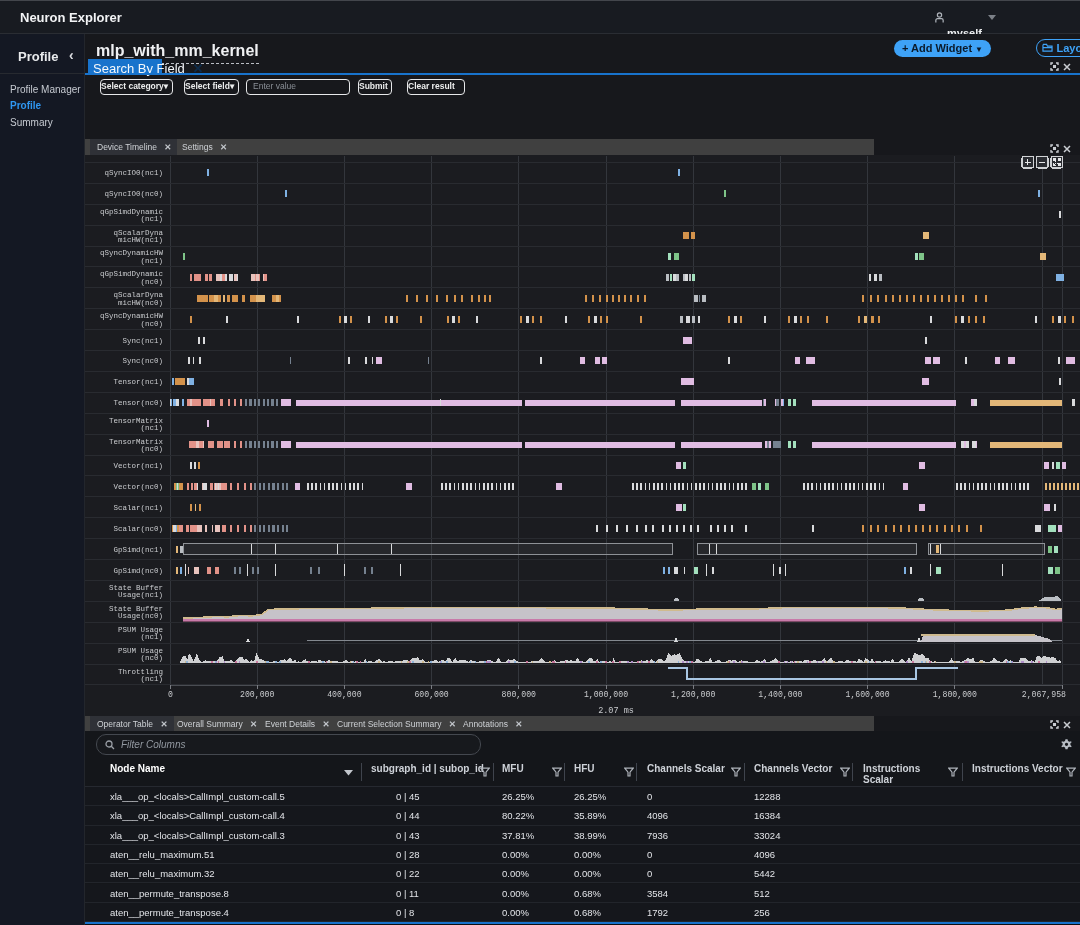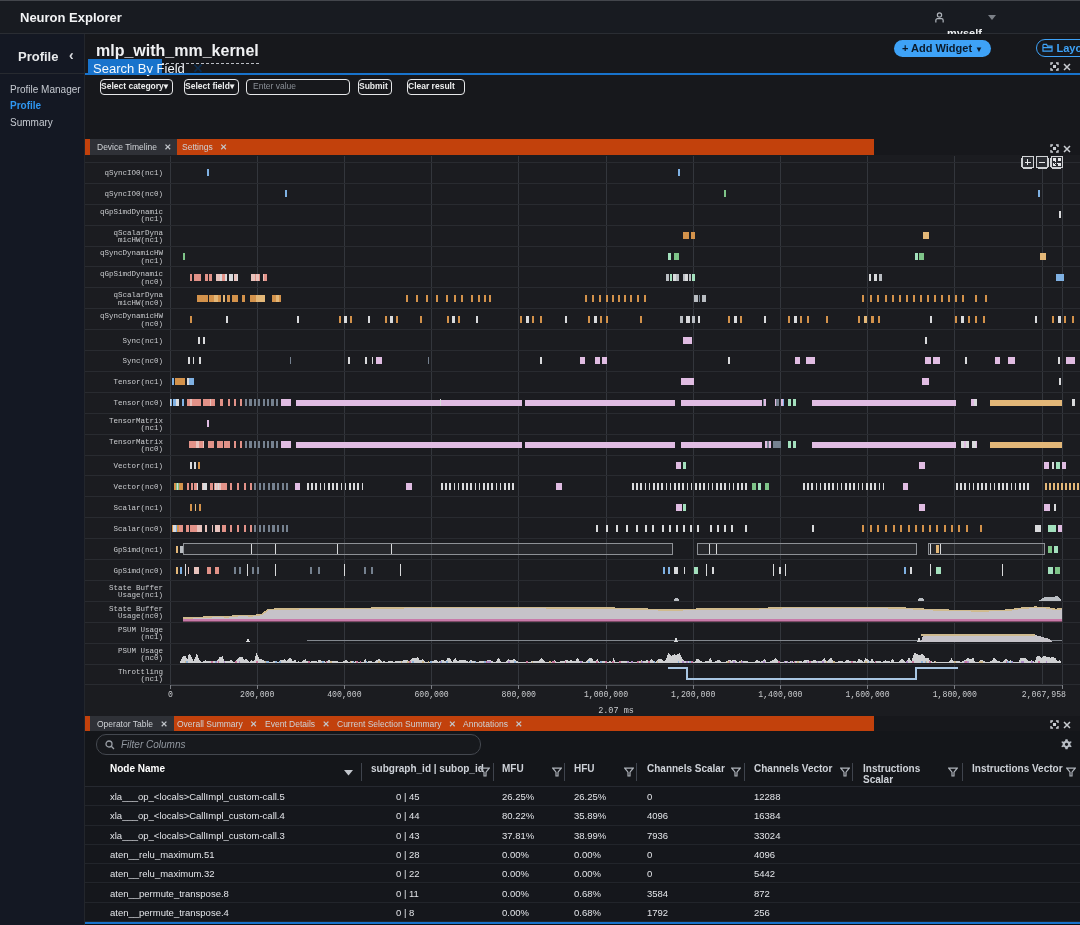--- a/index.html
+++ b/index.html
@@ -14,21 +14,21 @@
 #sidebar .mi { position:absolute; left:10px; font-size:10px; color:#c6cad1; white-space:nowrap; }
 #main { position:absolute; left:85px; top:34px; width:995px; height:891px; background:#17181c; }
 .filetab { position:absolute; left:11px; top:8px; font-size:16px; font-weight:bold; color:#f0f1f3; border-bottom:1.5px dashed #b9bdc4; padding-bottom:3px; }
 .addw { position:absolute; left:809px; top:6px; width:97px; height:17px; background:#3ea2f7; border-radius:9px; color:#0b1a2a; font-size:11px; font-weight:bold; text-align:center; line-height:17px; }
 .layoutb { position:absolute; left:911px; top:5px; width:74px; height:18px; border:1.5px solid #3ea2f7; border-radius:10px; color:#3ea2f7; font-size:11px; font-weight:bold; text-align:center; line-height:16px;margin-left:40px; }
 .bluetab { position:absolute; left:3px; top:25px; width:74px; height:14px; background:#1873cc; color:#f5f8fb; font-size:13px; padding:2px 0 0 5px; white-space:nowrap; }
 .bluetab .x { color:#0d2b4a; font-weight:bold; margin-left:4px; }
 .blueline { position:absolute; left:0px; top:39px; width:995px; height:2px; background:#1873cc; }
 .wicons { position:absolute; }
 .sbtn { position:absolute; height:16px; border:1.5px solid #e7e8ea; border-radius:4px; background:transparent; color:#eceded; font-size:8.5px; font-weight:bold; text-align:left; white-space:nowrap; overflow:hidden; }
-.tabbar { position:absolute; left:0; width:789px; height:16px; background:#c2410c; }
+.tabbar { position:absolute; left:0; width:789px; height:16px; background:#404040; }
 .tab { position:absolute; top:0; height:16px; font-size:8.5px; color:#cfd2d6; padding:3px 6px 0 7px; white-space:nowrap; }
 .tab .x { margin-left:5px; color:#c3c7cc; font-weight:bold; }
 .tab.active { background:#2f3137; }
 #tablearea { position:absolute; left:85px; top:731px; width:995px; height:192px; background:#14161a; }
 .trow { position:absolute; left:85px; width:995px; border-bottom:1px solid #22252b; background:#15171c; }
 .trow span { position:absolute; top:4px; font-size:9.5px; color:#e2e4e8; white-space:nowrap; }
 .chead { position:absolute; top:763px; font-size:10px; font-weight:bold; color:#ced2d8; line-height:11px; white-space:nowrap; }
 .colsep { position:absolute; top:763px; width:1px; height:18px; background:#3f444d; }
 </style>
 </head>
@@ -1087,21 +1087,21 @@
     <span style="left:489px">0.00%</span>
     <span style="left:562px">0</span>
     <span style="left:669px">5442</span>
   </div>
 <div class="trow" style="top:883.5px;height:19.3px">
     <span style="left:25px">aten__permute_transpose.8</span>
     <span style="left:311px">0 | 11</span>
     <span style="left:417px">0.00%</span>
     <span style="left:489px">0.68%</span>
     <span style="left:562px">3584</span>
-    <span style="left:669px">872</span>
+    <span style="left:669px">512</span>
   </div>
 <div class="trow" style="top:902.8px;height:19.3px">
     <span style="left:25px">aten__permute_transpose.4</span>
     <span style="left:311px">0 | 8</span>
     <span style="left:417px">0.00%</span>
     <span style="left:489px">0.68%</span>
     <span style="left:562px">1792</span>
     <span style="left:669px">256</span>
   </div>
 <div style="position:absolute;left:85px;top:921.5px;width:995px;height:2px;background:#1873cc"></div>

